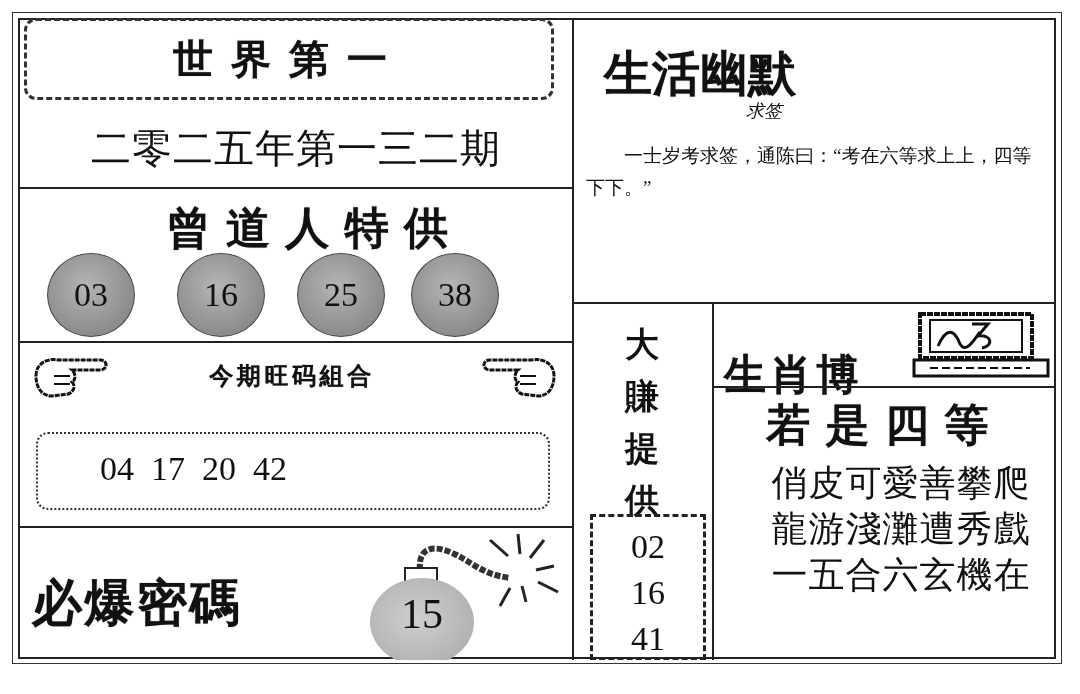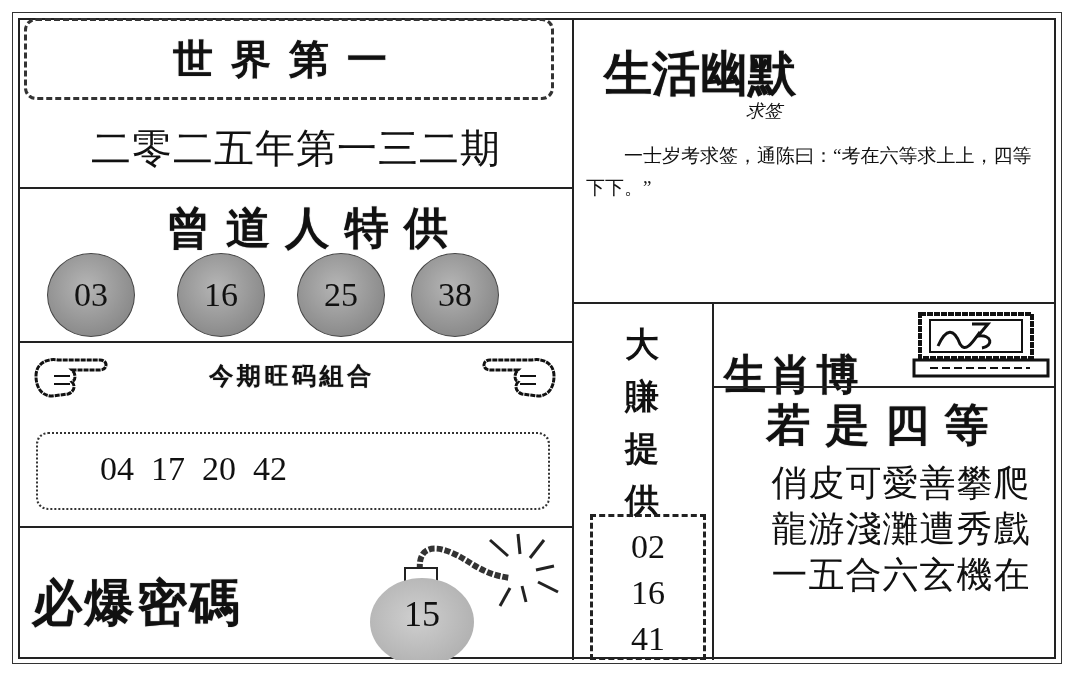--- a/index.html
+++ b/index.html
@@ -75,21 +75,21 @@
       <line x1="130" y1="10" x2="148" y2="26"></line>
       <line x1="158" y1="4" x2="160" y2="24"></line>
       <line x1="184" y1="10" x2="170" y2="28"></line>
       <line x1="194" y1="36" x2="176" y2="40"></line>
       <line x1="198" y1="62" x2="178" y2="52"></line>
       <line x1="166" y1="72" x2="162" y2="56"></line>
       <line x1="140" y1="76" x2="150" y2="58"></line>
     </g>
   </svg>
 </div>
-<div class="abs" style="left:380px; top:588px; width:84px; height:52px; font-family:'Liberation Serif', serif; font-size:36px; line-height:52px; text-align:center;">15</div>
+<div class="abs" style="left:380px; top:588px; width:84px; height:52px; font-family:'Liberation Serif', serif; font-size:42px; line-height:52px; text-align:center;">15</div>
 
 <div class="abs rough" style="left:604px; top:40px; width:200px; height:66px; font-size:48px; line-height:66px; letter-spacing:0;">生活幽默</div>
 <div class="abs" style="left:746px; top:98px; width:60px; height:26px; font-family:'DejaVu Serif', serif; font-size:18px; line-height:26px;font-style:italic;">求签</div>
 <div class="abs story" style="left:578px; top:132px; width:470px; height:160px; text-indent:2em;">
   <p style="margin:8px;font-family:Liberation Serif, serif;">一士岁考求签，通陈曰：“考在六等求上上，四等下下。”</p>
 </div>
 
 <div class="abs line-h" style="left:572px; top:302px; width:484px;"></div>
 
 <div class="abs line-v" style="left:712px; top:302px; height:358px;"></div>

